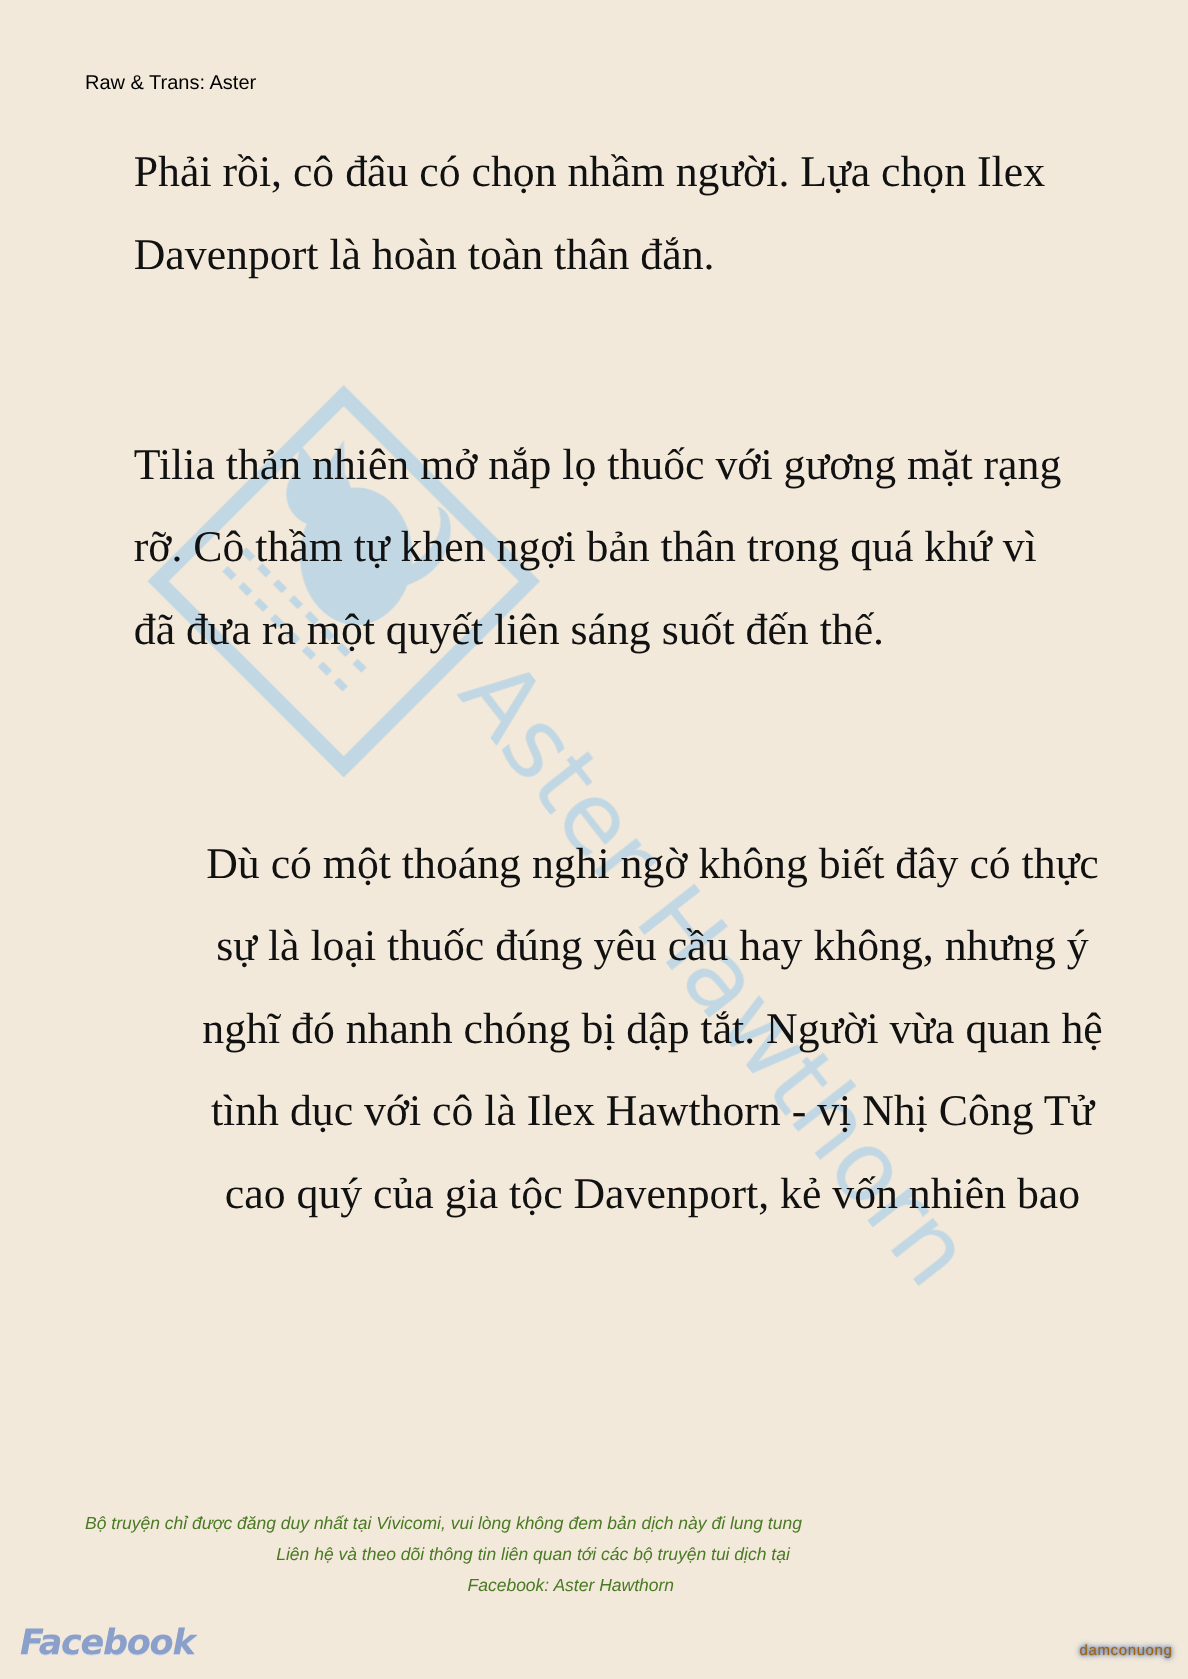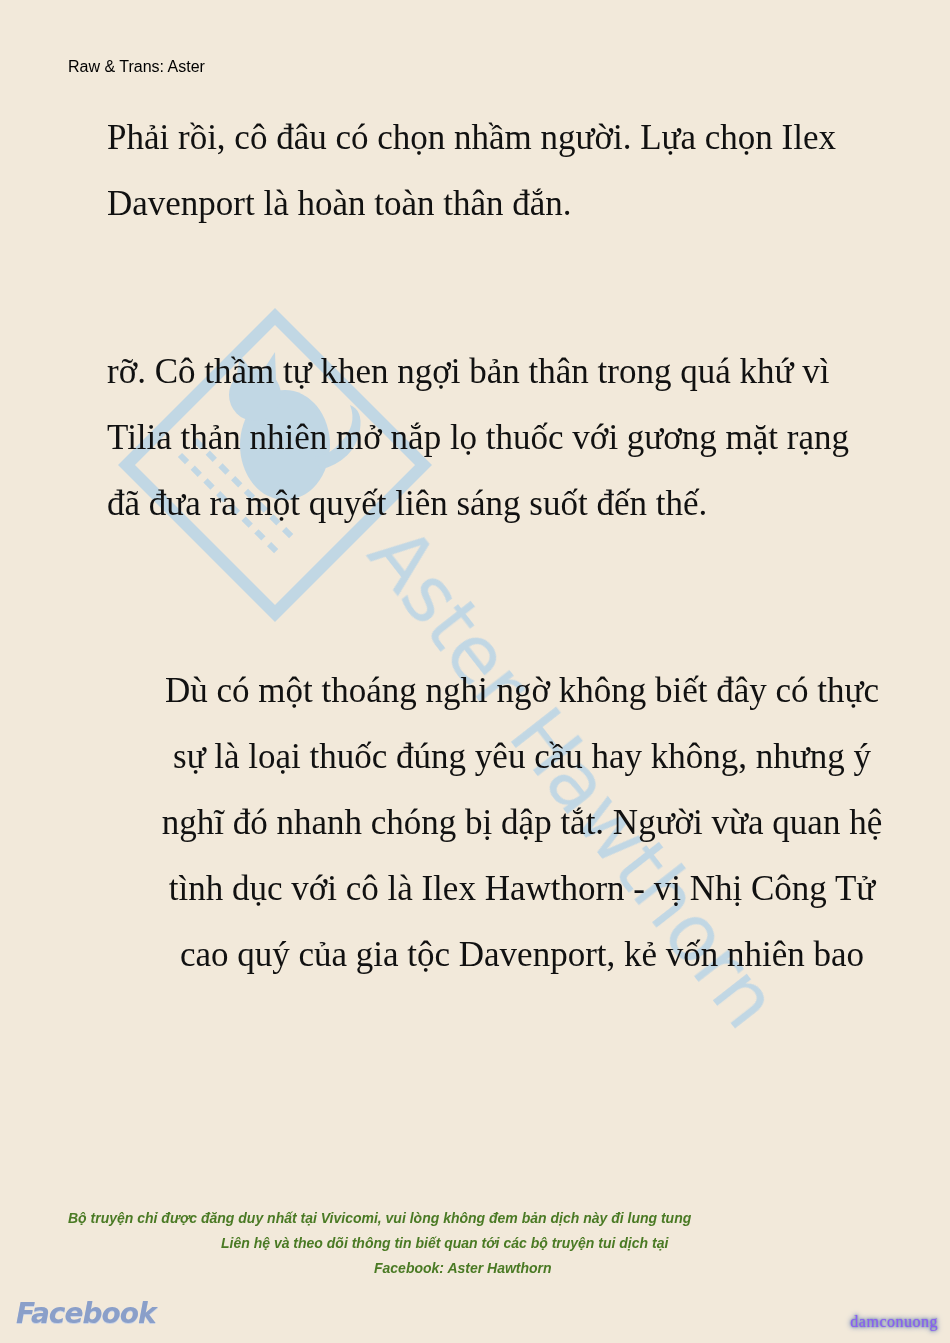--- a/index.html
+++ b/index.html
@@ -49,21 +49,21 @@
     .para2 { top: 339px; }
     .para3 { top: 658px; text-align: center; }
     .line { display: block; white-space: nowrap; }
 
     .notice {
       position: absolute;
       left: 0;
       width: 950px;
       font-family: "Liberation Sans", sans-serif;
       font-style: italic;
-      font-weight: bold;
+      font-weight: normal;
       font-size: 14px;
       color: #4a7a24;
       z-index: 3;
       white-space: nowrap;
     }
     .notice-1 { top: 1210px; left: 68px; width: auto; }
     .notice-2 { top: 1235px; left: 221px; width: auto; }
     .notice-3 { top: 1260px; left: 374px; width: auto; }
 
     .logo-left {
@@ -76,23 +76,23 @@
       font-size: 28px;
       letter-spacing: -1px;
       color: #8a9fc9;
       z-index: 3;
       text-shadow: 0 1px 0 #c9d3e6;
     }
     .logo-right {
       position: absolute;
       right: 12px;
       top: 1313px;
-      font-family: Liberation Serif, serif;
-      font-size: 16px;
-      color: #8b5cf6;
+      font-family: Liberation Sans, sans-serif;
+      font-size: 12px;
+      color: #a16207;
       letter-spacing: 0.5px;
       z-index: 3;
       text-shadow: 0 0 2px #5d76a8, 0 0 4px #5d76a8, 0 0 6px #7d92bf;
     }
   </style>
 </head>
 <body>
 
 <div class="page">
 
@@ -121,33 +121,33 @@
       <text x="0" y="0" transform="translate(365,555) rotate(52)" font-family="DejaVu Sans, sans-serif" font-size="78" fill="#b9d4e6">Aster Hawthorn</text>
     </g>
   </svg>
 
   <div class="body-text para1">
     <span class="line">Phải rồi, cô đâu có chọn nhầm người. Lựa chọn Ilex</span>
     <span class="line">Davenport là hoàn toàn thân đắn.</span>
   </div>
 
   <div class="body-text para2">
+    <span class="line">Tilia thản nhiên mở nắp lọ thuốc với gương mặt rạng</span>
     <span class="line">rỡ. Cô thầm tự khen ngợi bản thân trong quá khứ vì</span>
-    <span class="line">Tilia thản nhiên mở nắp lọ thuốc với gương mặt rạng</span>
     <span class="line">đã đưa ra một quyết liên sáng suốt đến thế.</span>
   </div>
 
   <div class="body-text para3">
     <span class="line">Dù có một thoáng nghi ngờ không biết đây có thực</span>
     <span class="line">sự là loại thuốc đúng yêu cầu hay không, nhưng ý</span>
     <span class="line">nghĩ đó nhanh chóng bị dập tắt. Người vừa quan hệ</span>
     <span class="line">tình dục với cô là Ilex Hawthorn - vị Nhị Công Tử</span>
     <span class="line">cao quý của gia tộc Davenport, kẻ vốn nhiên bao</span>
   </div>
 
   <div class="notice notice-1">Bộ truyện chỉ được đăng duy nhất tại Vivicomi, vui lòng không đem bản dịch này đi lung tung</div>
-  <div class="notice notice-2">Liên hệ và theo dõi thông tin biết quan tới các bộ truyện tui dịch tại</div>
+  <div class="notice notice-2">Liên hệ và theo dõi thông tin liên quan tới các bộ truyện tui dịch tại</div>
   <div class="notice notice-3">Facebook: Aster Hawthorn</div>
 
   <div class="logo-left">Facebook</div>
   <div class="logo-right">damconuong</div>
 
 </div>
 
 </body></html>

